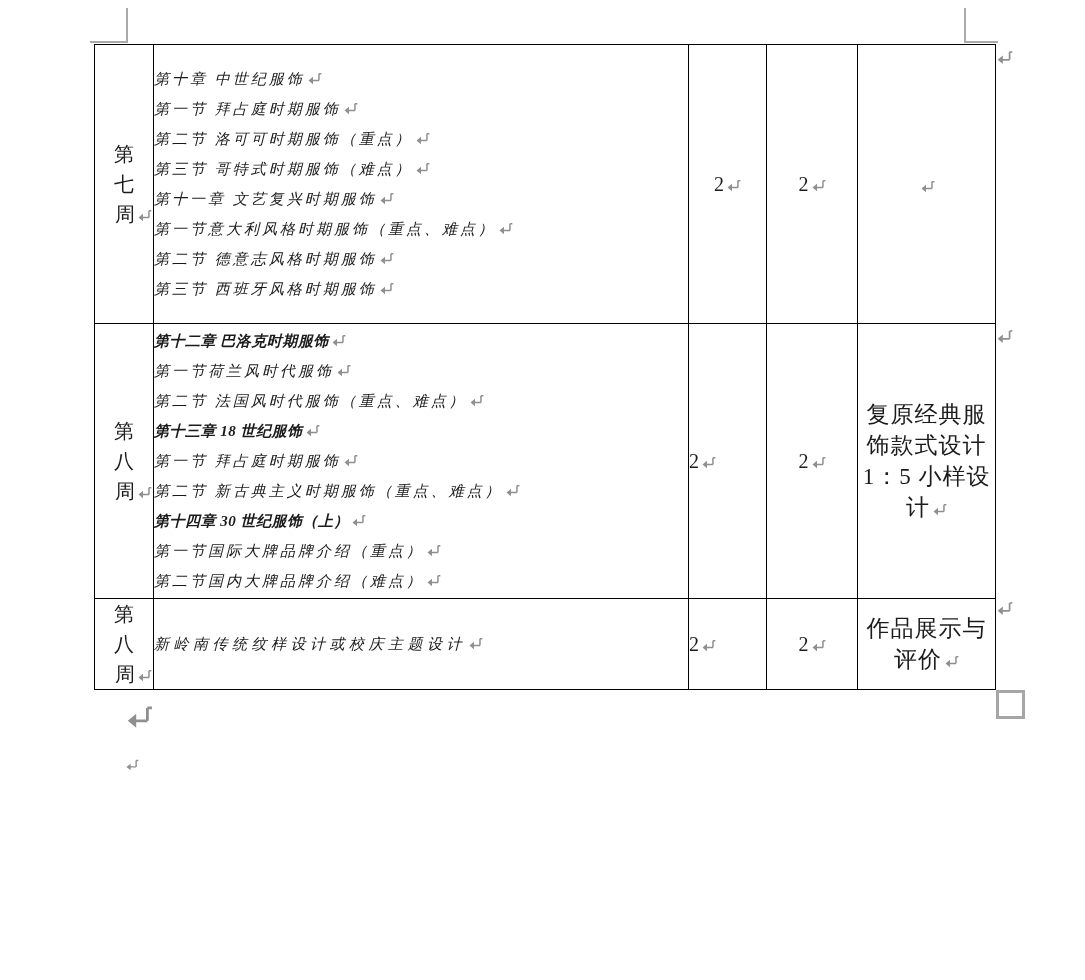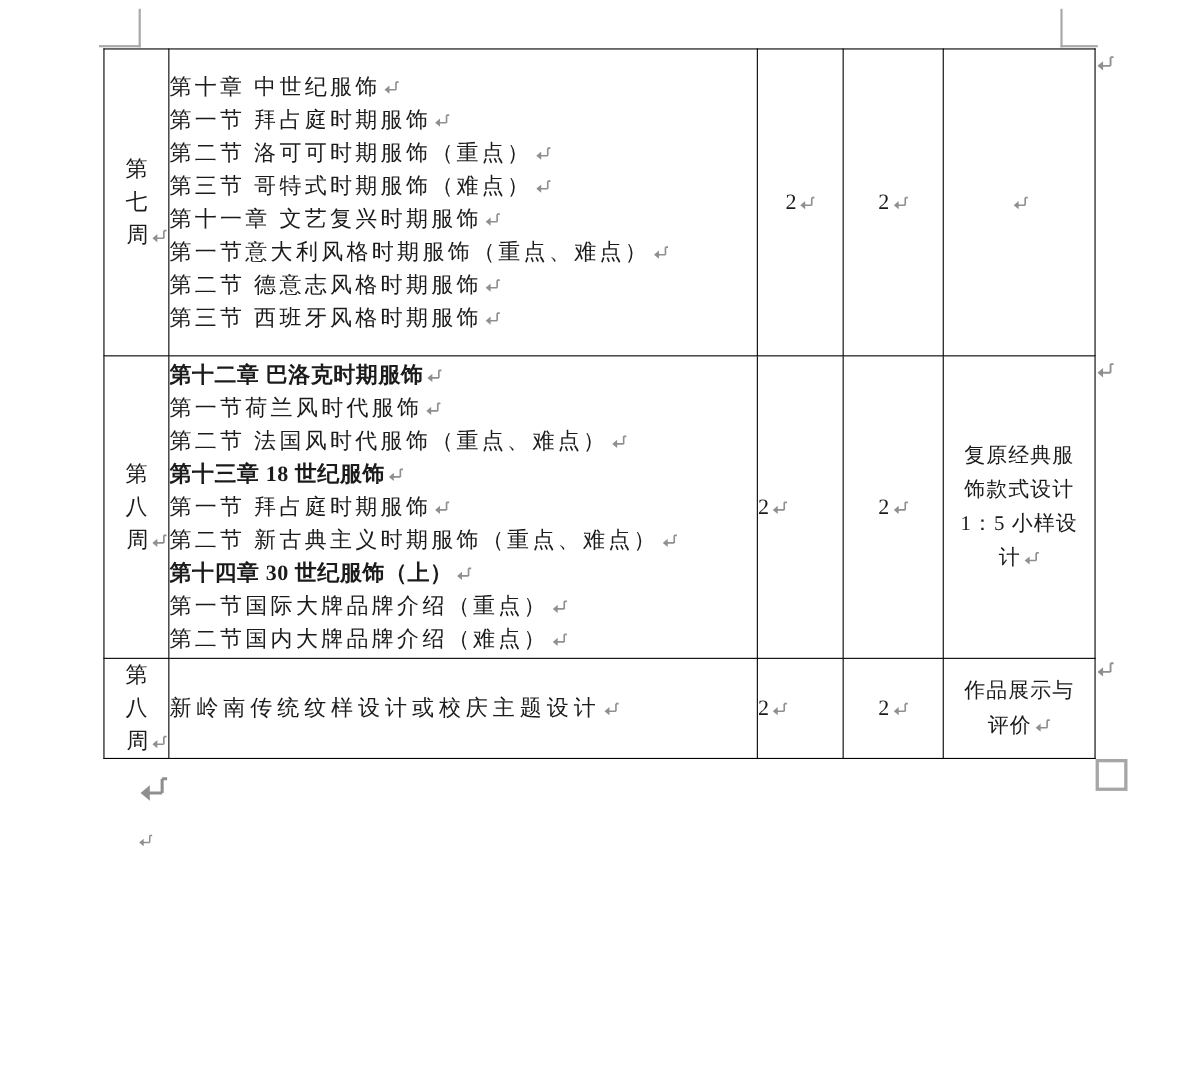--- a/index.html
+++ b/index.html
@@ -28,28 +28,28 @@
   }
   table.sched td{border:1.5px solid var(--border);padding:0;vertical-align:middle;overflow:hidden;}
   tr.r0{height:279px;} tr.r1{height:275px;} tr.r2{height:91px;}
 
   .week-cell{text-align:center;}
   .week-line{line-height:30px;font-size:20px;white-space:nowrap;}
   .pil-week{margin-left:2px;margin-right:-19px;}
 
   .content-cell{padding:3px 4px 0 10px;}
   .v-top{vertical-align:top;}
-  .content-line{line-height:30px;font-size:20px;letter-spacing:3px;white-space:nowrap;}
+  .content-line{line-height:30px;font-size:15px;letter-spacing:3px;white-space:nowrap;font-style:italic;}
   .content-line.bold{font-weight:700;letter-spacing:0.5px;}
   td.ls-x .content-line{letter-spacing:4.5px;}
 
   .hours-cell{text-align:center;font-size:20px;white-space:nowrap;}
   .hours-left{text-align:left;padding-left:9px;}
 
-  .note-cell{text-align:center;font-size:19px;letter-spacing:1px;line-height:31px;}
+  .note-cell{text-align:center;font-size:23px;letter-spacing:1px;line-height:31px;}
   .note-line{white-space:nowrap;}
 
   
   svg.pilcrow{width:15px;height:13px;margin-left:2px;vertical-align:-1px;}
   svg.pilcrow .pst{stroke:var(--pilcrow);stroke-width:1.6;fill:none;}
   svg.pilcrow .pfl{fill:var(--pilcrow);}
 
   .row-end-pil{position:absolute;width:17px;height:15px;}
   .row-end-pil svg{width:17px;height:15px;margin:0;}
   .rep0{left:996px;top:50px;} .rep1{left:996px;top:329px;} .rep2{left:996px;top:601px;}

